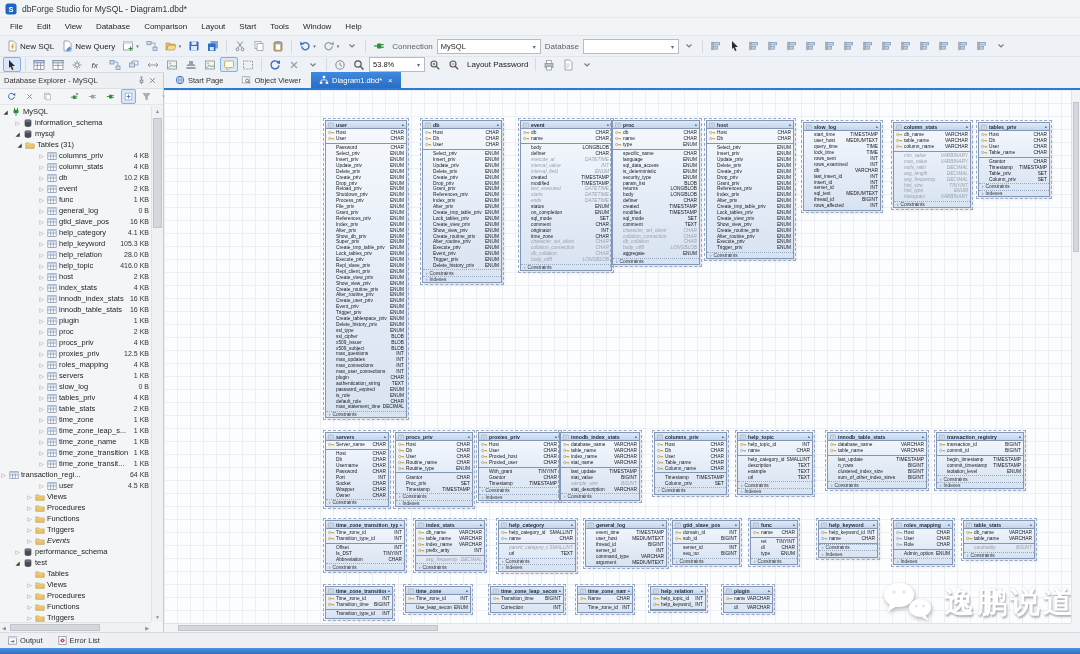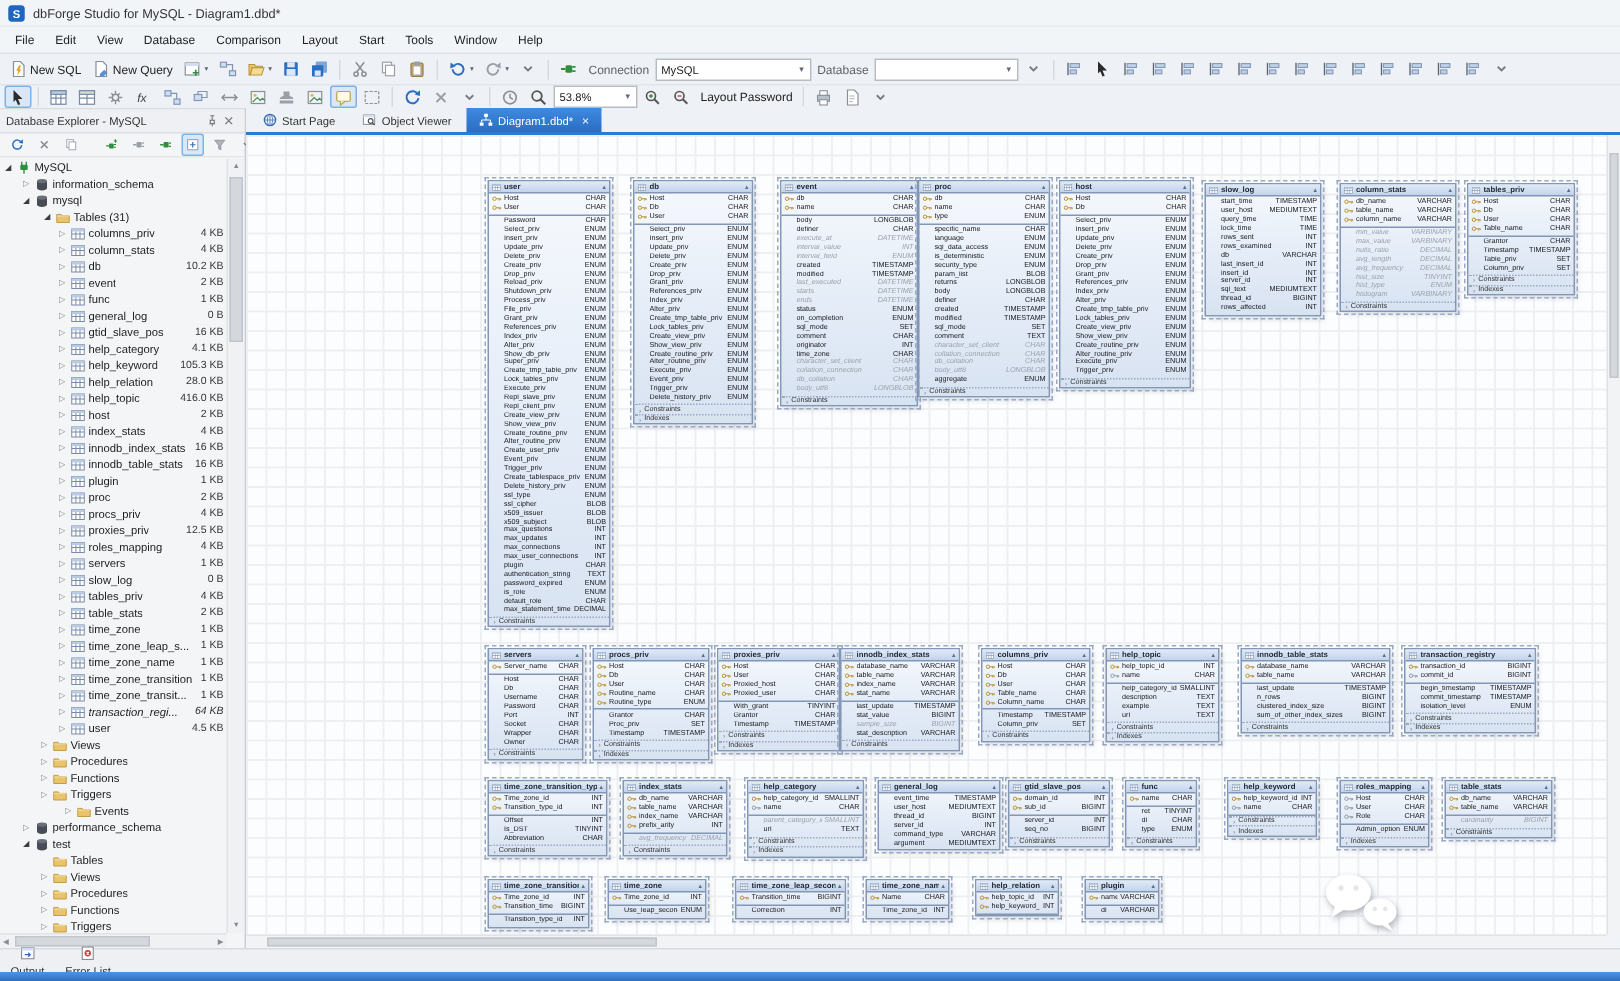--- a/index.html
+++ b/index.html
@@ -78,21 +78,21 @@
   .tfoot{display:flex;align-items:center;height:6.5px;padding:0 3px;border-top:1px dotted #9aaac2;color:#333;}
   .tfoot .ar{color:#667;margin-right:2px;font-size:4.5px;}
   
   .watermark{position:absolute;left:718px;top:490px;display:flex;align-items:center;gap:8px;pointer-events:none;}
   .wm-text{font-size:30px;font-weight:bold;color:#fff;letter-spacing:3px;
            text-shadow:1px 2px 2px rgba(125,130,138,0.6),0 0 1px rgba(160,160,160,0.5);white-space:nowrap;}
   .wm-ico{filter:drop-shadow(1px 2px 2px rgba(125,130,138,0.6));}
   
   .bottombar{position:absolute;left:0;right:0;bottom:6px;height:16px;background:#eef0f3;border-top:1px solid #d8dbdf;
              display:flex;align-items:center;gap:14px;padding:0 7px;font-size:7.5px;color:#333;}
-  .bb-item{display:flex;align-items:center;gap:2px;flex-direction:column;}
+  .bb-item{display:flex;align-items:center;gap:2px;}
   .bb-item svg{width:11px;height:11px;}
   .bluebar{position:absolute;left:0;right:0;bottom:0;height:6px;background:linear-gradient(#4f93e4,#2f6fc0);}
 </style>
 </head>
 <body>
 
 <div class="app">
   <div class="titlebar">
     <svg width="12" height="12" viewBox="0 0 12 12">
         <rect x="0.5" y="0.5" width="11" height="11" rx="2.5" fill="#1f66c0"></rect>
@@ -582,21 +582,21 @@
           <span class="lbl">information_schema</span>
         </div>
         <div class="trw" style="padding-left: 14px;">
           <span class="arr open">◢</span>
           <svg class="ic" width="12" height="12" viewBox="0 0 12 12">
             <path d="M2 3.2v5.6c0 1.2 1.8 2 4 2s4-.8 4-2V3.2" fill="#484d55"></path>
             <ellipse cx="6" cy="3.2" rx="4" ry="1.7" fill="#6a707a"></ellipse>
           </svg>
           <span class="lbl">mysql</span>
         </div>
-        <div class="trw" style="padding-left: 28px;">
+        <div class="trw" style="padding-left: 16px;">
           <span class="arr open">◢</span>
           <svg class="ic" width="12" height="12" viewBox="0 0 12 12">
             <path d="M1 3.5h3.6l1 1.2H11v5.3H1z" fill="#e9c469" stroke="#bb9440" stroke-width="0.7"></path>
             <path d="M1.3 4.9h9.4" stroke="#f6e3ae" stroke-width="0.7"></path>
           </svg>
           <span class="lbl">Tables (31)</span>
         </div>
         <div class="trw" style="padding-left: 38px;">
           <span class="arr closed">▷</span>
           <svg class="ic" width="12" height="12" viewBox="0 0 12 12">
@@ -880,21 +880,21 @@
         <div class="trw" style="padding-left: 38px;">
           <span class="arr closed">▷</span>
           <svg class="ic" width="12" height="12" viewBox="0 0 12 12">
             <rect x="1" y="2" width="10" height="8" fill="#fff" stroke="#7a8aa5" stroke-width="0.8"></rect>
             <rect x="1" y="2" width="10" height="2" fill="#b9cce6"></rect>
             <path d="M1 6h10M4.3 4v6M7.6 4v6" stroke="#7a8aa5" stroke-width="0.8" fill="none"></path>
           </svg>
           <span class="lbl">time_zone_transit...</span>
           <span class="sz">1 KB</span>
         </div>
-        <div class="trw" style="padding-left: 38px; font-style: italic;">
+        <div class="trw" style="">
           <span class="arr closed">▷</span>
           <svg class="ic" width="12" height="12" viewBox="0 0 12 12">
             <rect x="1" y="2" width="10" height="8" fill="#fff" stroke="#7a8aa5" stroke-width="0.8"></rect>
             <rect x="1" y="2" width="10" height="2" fill="#b9cce6"></rect>
             <path d="M1 6h10M4.3 4v6M7.6 4v6" stroke="#7a8aa5" stroke-width="0.8" fill="none"></path>
           </svg>
           <span class="lbl">transaction_regi...</span>
           <span class="sz">64 KB</span>
         </div>
         <div class="trw" style="padding-left: 38px;">
@@ -932,21 +932,21 @@
           <span class="lbl">Functions</span>
         </div>
         <div class="trw" style="padding-left: 26px;">
           <span class="arr closed">▷</span>
           <svg class="ic" width="12" height="12" viewBox="0 0 12 12">
             <path d="M1 3.5h3.6l1 1.2H11v5.3H1z" fill="#e9c469" stroke="#bb9440" stroke-width="0.7"></path>
             <path d="M1.3 4.9h9.4" stroke="#f6e3ae" stroke-width="0.7"></path>
           </svg>
           <span class="lbl">Triggers</span>
         </div>
-        <div class="trw" style="padding-left: 42px;">
+        <div class="trw" style="padding-left: 26px; font-style: italic;">
           <span class="arr closed">▷</span>
           <svg class="ic" width="12" height="12" viewBox="0 0 12 12">
             <path d="M1 3.5h3.6l1 1.2H11v5.3H1z" fill="#e9c469" stroke="#bb9440" stroke-width="0.7"></path>
             <path d="M1.3 4.9h9.4" stroke="#f6e3ae" stroke-width="0.7"></path>
           </svg>
           <span class="lbl">Events</span>
         </div>
         <div class="trw" style="padding-left: 14px;">
           <span class="arr closed">▷</span>
           <svg class="ic" width="12" height="12" viewBox="0 0 12 12">
@@ -3341,20 +3341,21 @@
             <ellipse cx="17" cy="15" rx="15" ry="12"></ellipse>
             <polygon points="8,24 5.5,31.5 15,26"></polygon>
             <ellipse cx="38" cy="28" rx="11" ry="9"></ellipse>
             <polygon points="43,35 47,41 39.5,37"></polygon>
           </g>
           <circle cx="12" cy="12" r="1.8" fill="#e3e6ea"></circle>
           <circle cx="22" cy="12" r="1.8" fill="#e3e6ea"></circle>
           <circle cx="34.5" cy="26" r="1.5" fill="#e3e6ea"></circle>
           <circle cx="41.5" cy="26" r="1.5" fill="#e3e6ea"></circle>
         </svg>
+        <span class="wm-text">逸鹏说道</span>
       </div>
     </div>
     <div class="cv-vscroll">
         <div class="vthumb"></div>
       </div>
     <div class="cv-hscroll">
         <div class="hthumb"></div>
       </div>
   </div>
 

